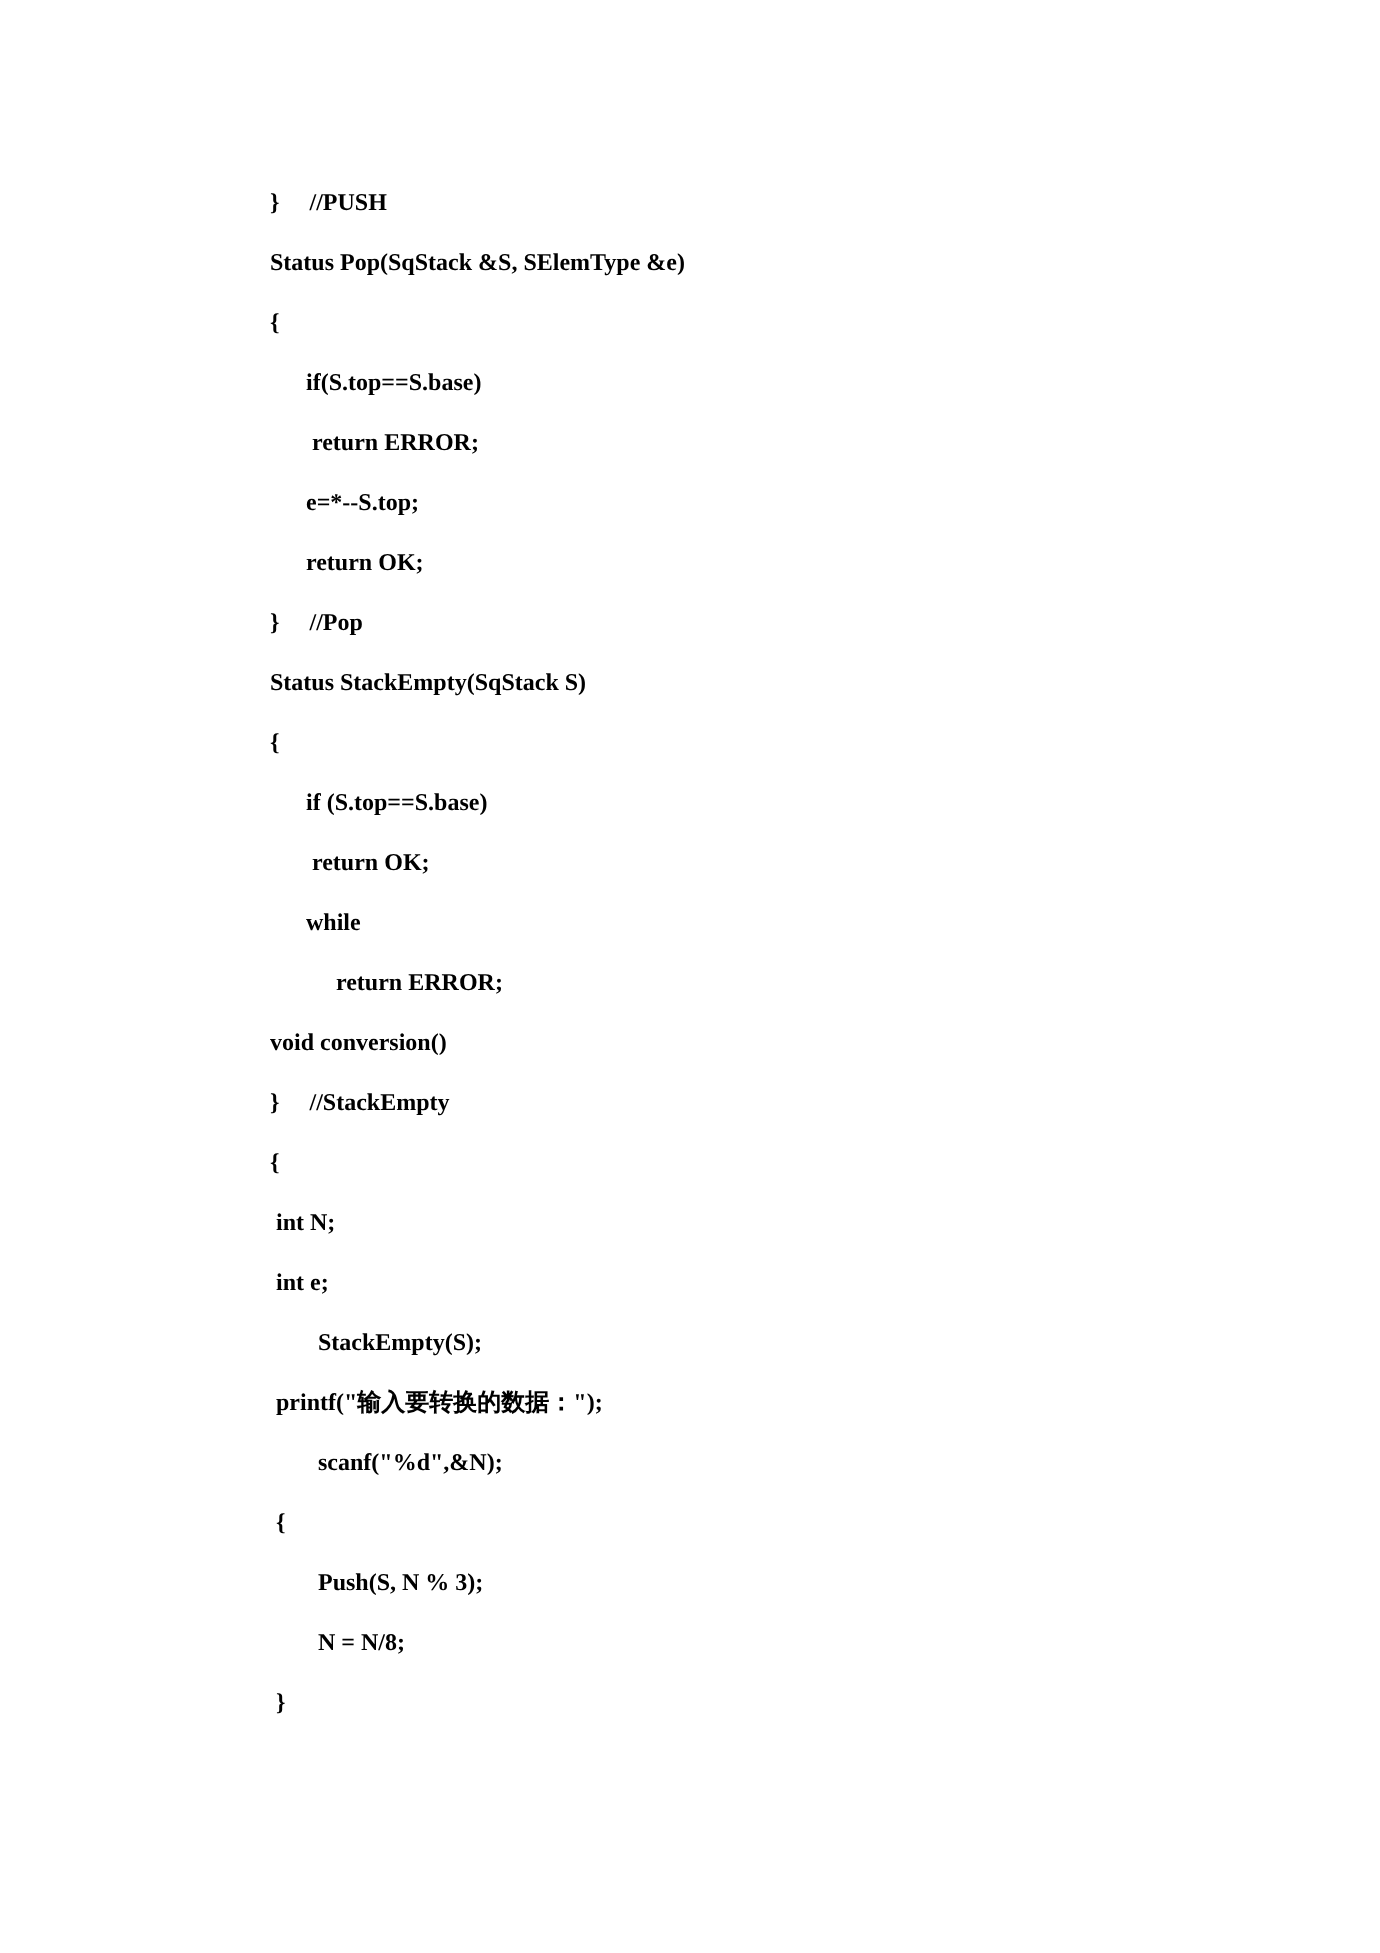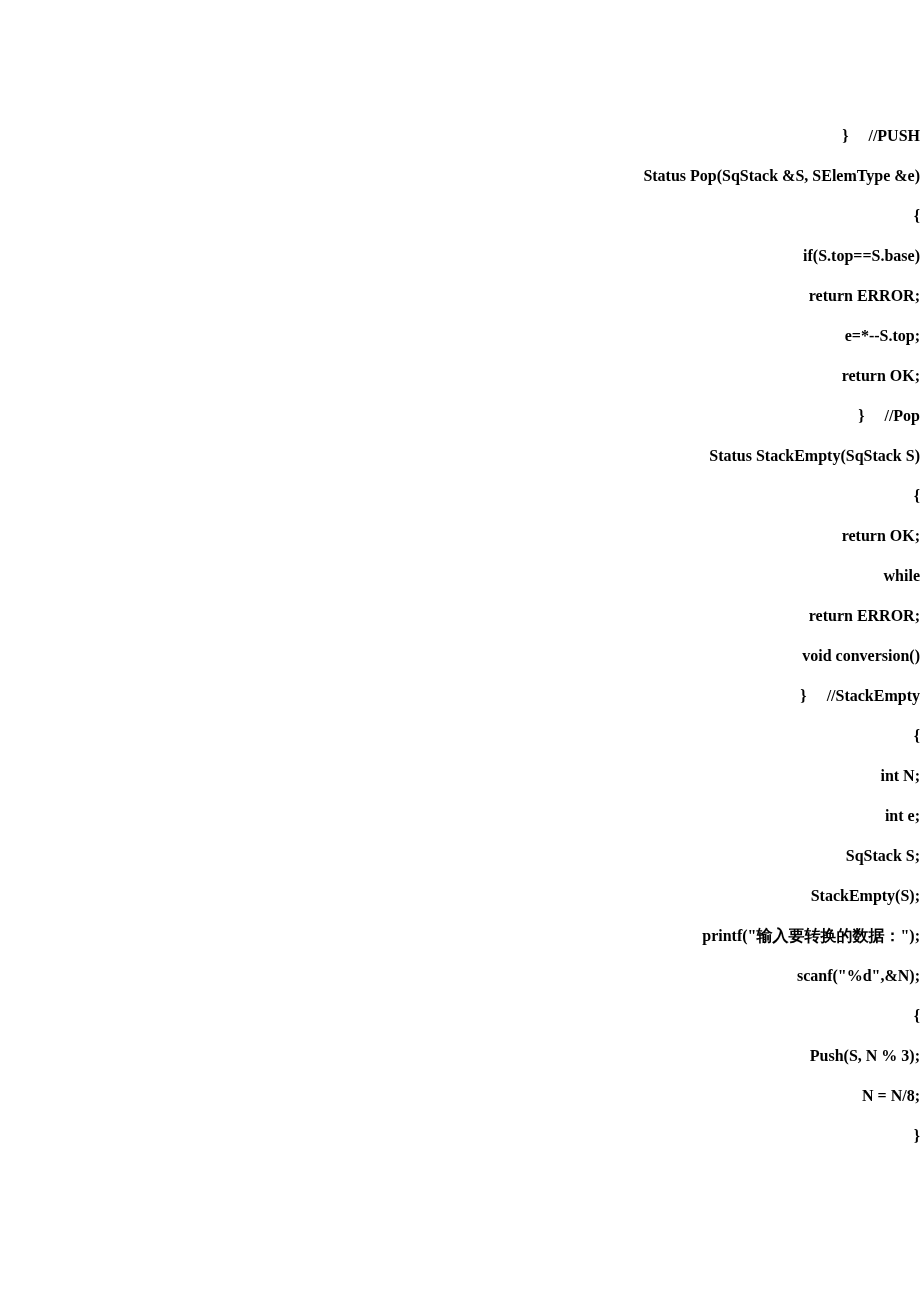--- a/index.html
+++ b/index.html
@@ -1,19 +1,18 @@
 <!DOCTYPE html>
 <html><head>
   <meta charset="utf-8">
   <style>
     * {
       margin: 0;
       padding: 0;
       box-sizing: border-box;
-      text-align: right;
     }
     body {
       background: #ffffff;
       width: 920px;
       height: 1302px;
       font-family: "Times New Roman", serif;
       font-weight: bold;
       font-size: 16px;
       color: #000000;
       padding-top: 116px;
@@ -32,29 +31,29 @@
   <div class="code-line">Status Pop(SqStack &amp;S, SElemType &amp;e)</div>
   <div class="code-line">{</div>
   <div class="code-line">      if(S.top==S.base)</div>
   <div class="code-line">       return ERROR;</div>
   <div class="code-line">      e=*--S.top;</div>
   <div class="code-line">      return OK;</div>
   <div class="code-line">}     //Pop</div>
   <div class="code-line"></div>
   <div class="code-line">Status StackEmpty(SqStack S)</div>
   <div class="code-line">{</div>
+  <div class="code-line">      if (S.top==S.base)</div>
   <div class="code-line">       return OK;</div>
   <div class="code-line">      while</div>
   <div class="code-line">           return ERROR;</div>
   <div class="code-line">void conversion()</div>
   <div class="code-line">}     //StackEmpty</div>
   <div class="code-line">{</div>
   <div class="code-line"> int N;</div>
   <div class="code-line"> int e;</div>
-  <div class="code-line"> SqStack S;</div>
   <div class="code-line">        StackEmpty(S);</div>
   <div class="code-line"> printf("输入要转换的数据：");</div>
   <div class="code-line">        scanf("%d",&amp;N);</div>
   <div class="code-line"> {</div>
   <div class="code-line">        Push(S, N % 3);</div>
   <div class="code-line">        N = N/8;</div>
   <div class="code-line"> }</div>
 </div>
 
 </body></html>

